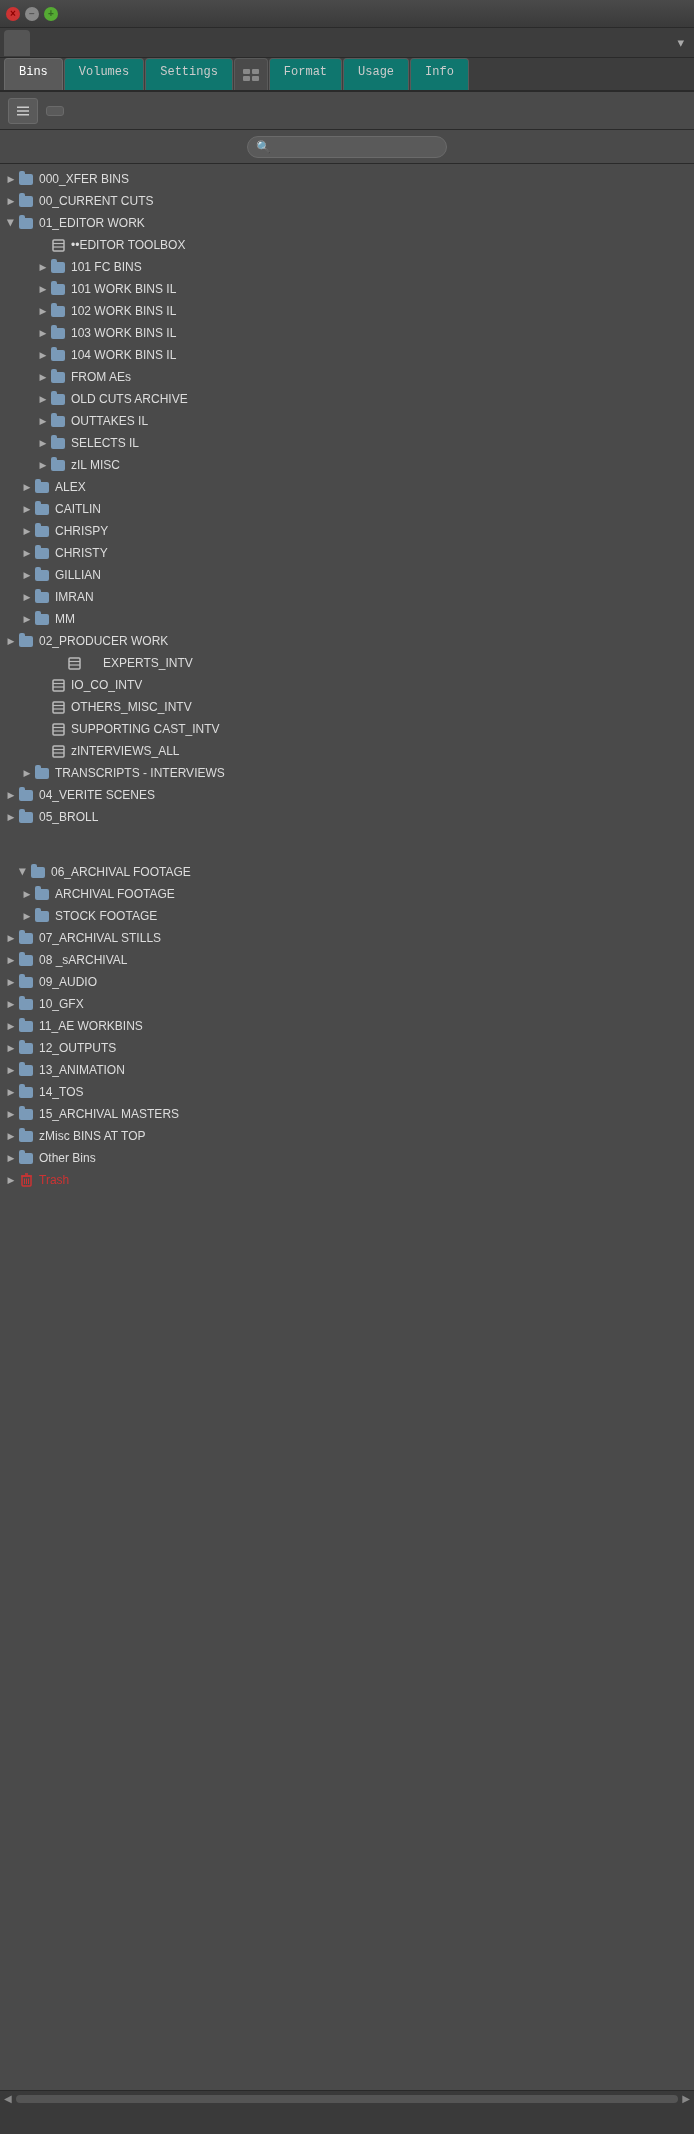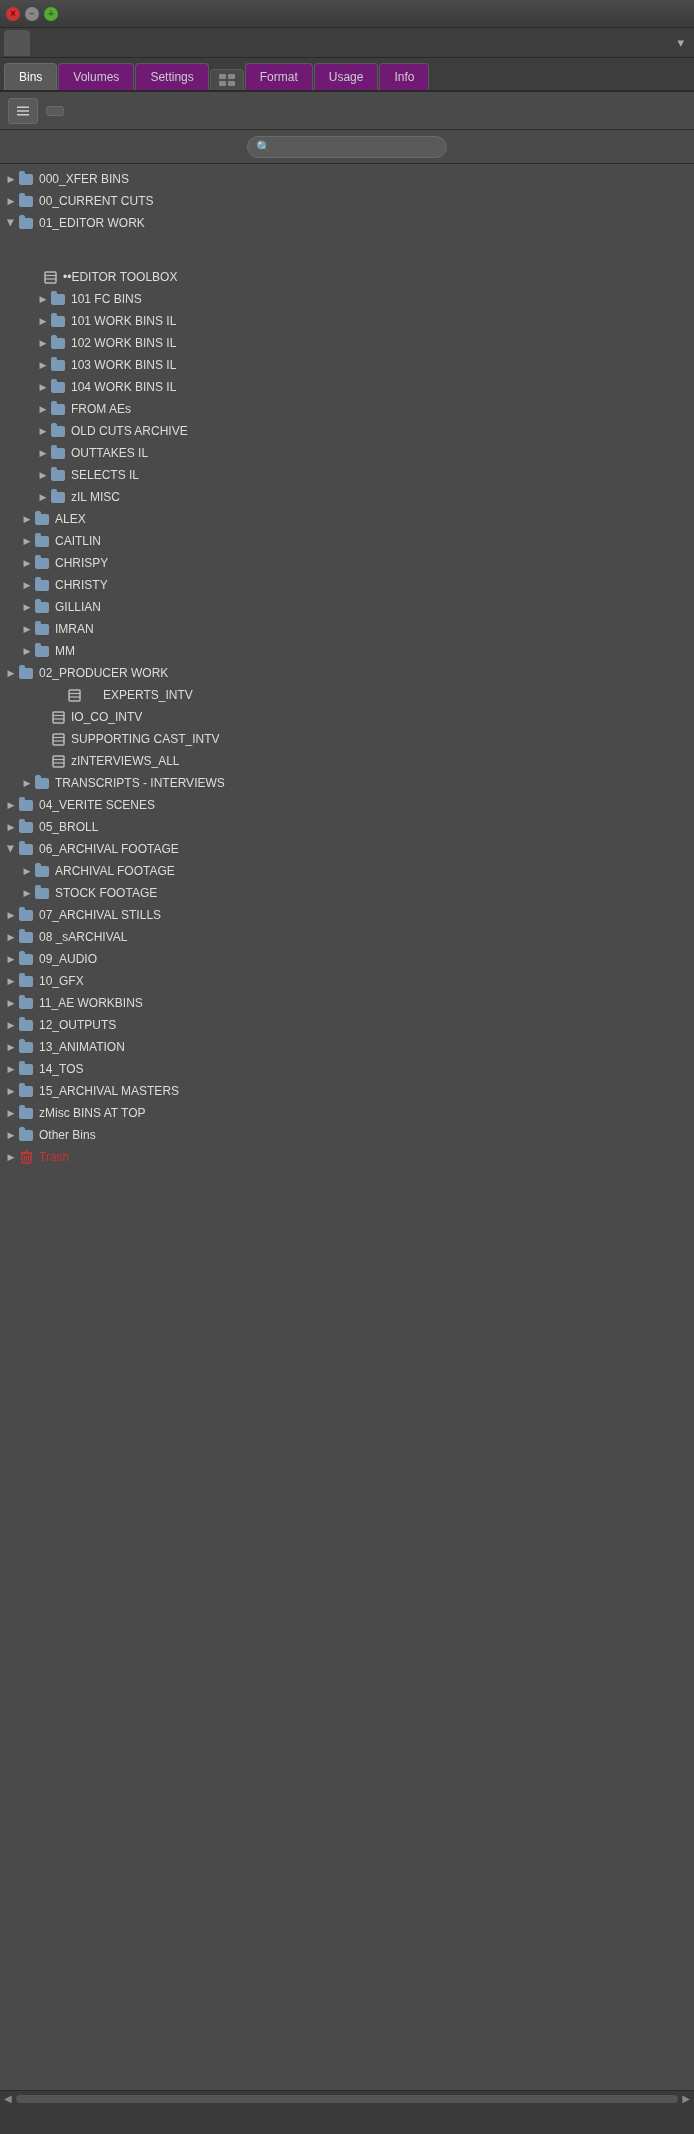--- a/index.html
+++ b/index.html
@@ -81,31 +81,31 @@
       color: #aaa;
       padding: 2px 6px;
       cursor: pointer;
     }
 
     
     .nav-tabs {
       background: #3d3d3d;
       height: 34px;
       display: flex;
-      align-items: flex-end;
       padding: 0 4px;
       border-bottom: 2px solid #2a2a2a;
       gap: 1px;
+      font-family: Liberation Mono, monospace;
     }
     .nav-tab {
       padding: 6px 14px;
       font-size: 12px;
       color: #ccc;
       cursor: pointer;
-      background: #701a75;
+      background: #0f766e;
       border-radius: 4px 4px 0 0;
       border: 1px solid #5a5a5a;
       border-bottom: none;
     }
     .nav-tab.active {
       background: #5a5a5a;
       color: #fff;
       border-color: #6a6a6a;
     }
     .nav-tab-icon {
@@ -334,21 +334,21 @@
         </span>
         <span class="tree-label">00_CURRENT CUTS</span>
       </div>
       <div class="tree-item" style="padding-left: 4px;">
         <span class="tree-arrow" style="transform: rotate(90deg);">▶</span>
         <span class="tree-icon">
           <div class="folder-icon"></div>
         </span>
         <span class="tree-label">01_EDITOR WORK</span>
       </div>
-      <div class="tree-item" style="padding-left: 28px; margin-top: 32px;">
+      <div class="tree-item" style="padding-left: 36px;">
         <span class="tree-arrow" style="visibility: hidden;">▶</span>
         <span class="tree-icon">
           <svg width="13" height="13" viewBox="0 0 13 13">
         <rect x="1" y="1" width="11" height="11" fill="none" stroke="#bbb" stroke-width="1.5" rx="1"></rect>
         <line x1="1" y1="4.5" x2="12" y2="4.5" stroke="#bbb" stroke-width="1.2"></line>
         <line x1="1" y1="8" x2="12" y2="8" stroke="#bbb" stroke-width="1.2"></line>
       </svg>
         </span>
         <span class="tree-label">••EDITOR TOOLBOX</span>
       </div>
@@ -502,31 +502,42 @@
       </div>
       <div class="tree-item" style="padding-left: 36px;">
         <span class="tree-arrow" style="visibility: hidden;">▶</span>
         <span class="tree-icon">
           <svg width="13" height="13" viewBox="0 0 13 13">
         <rect x="1" y="1" width="11" height="11" fill="none" stroke="#bbb" stroke-width="1.5" rx="1"></rect>
         <line x1="1" y1="4.5" x2="12" y2="4.5" stroke="#bbb" stroke-width="1.2"></line>
         <line x1="1" y1="8" x2="12" y2="8" stroke="#bbb" stroke-width="1.2"></line>
       </svg>
         </span>
-        <span class="tree-label">SUPPORTING CAST_INTV</span>
+        <span class="tree-label">OTHERS_MISC_INTV</span>
       </div>
       <div class="tree-item" style="padding-left: 36px;">
         <span class="tree-arrow" style="visibility: hidden;">▶</span>
         <span class="tree-icon">
           <svg width="13" height="13" viewBox="0 0 13 13">
         <rect x="1" y="1" width="11" height="11" fill="none" stroke="#bbb" stroke-width="1.5" rx="1"></rect>
         <line x1="1" y1="4.5" x2="12" y2="4.5" stroke="#bbb" stroke-width="1.2"></line>
         <line x1="1" y1="8" x2="12" y2="8" stroke="#bbb" stroke-width="1.2"></line>
       </svg>
         </span>
+        <span class="tree-label">SUPPORTING CAST_INTV</span>
+      </div>
+      <div class="tree-item" style="padding-left: 36px;">
+        <span class="tree-arrow" style="visibility: hidden;">▶</span>
+        <span class="tree-icon">
+          <svg width="13" height="13" viewBox="0 0 13 13">
+        <rect x="1" y="1" width="11" height="11" fill="none" stroke="#bbb" stroke-width="1.5" rx="1"></rect>
+        <line x1="1" y1="4.5" x2="12" y2="4.5" stroke="#bbb" stroke-width="1.2"></line>
+        <line x1="1" y1="8" x2="12" y2="8" stroke="#bbb" stroke-width="1.2"></line>
+      </svg>
+        </span>
         <span class="tree-label">zINTERVIEWS_ALL</span>
       </div>
       <div class="tree-item" style="padding-left: 20px;">
         <span class="tree-arrow">▶</span>
         <span class="tree-icon">
           <div class="folder-icon"></div>
         </span>
         <span class="tree-label">TRANSCRIPTS - INTERVIEWS</span>
       </div>
       <div class="tree-item" style="padding-left: 4px;">
@@ -536,21 +547,21 @@
         </span>
         <span class="tree-label">04_VERITE SCENES</span>
       </div>
       <div class="tree-item" style="padding-left: 4px;">
         <span class="tree-arrow">▶</span>
         <span class="tree-icon">
           <div class="folder-icon"></div>
         </span>
         <span class="tree-label">05_BROLL</span>
       </div>
-      <div class="tree-item" style="padding-left: 4px;">
+      <div class="tree-item" style="padding-left: 16px; margin-top: 33px;">
         <span class="tree-arrow" style="transform: rotate(90deg);">▶</span>
         <span class="tree-icon">
           <div class="folder-icon"></div>
         </span>
         <span class="tree-label">06_ARCHIVAL FOOTAGE</span>
       </div>
       <div class="tree-item" style="padding-left: 20px;">
         <span class="tree-arrow">▶</span>
         <span class="tree-icon">
           <div class="folder-icon"></div>

